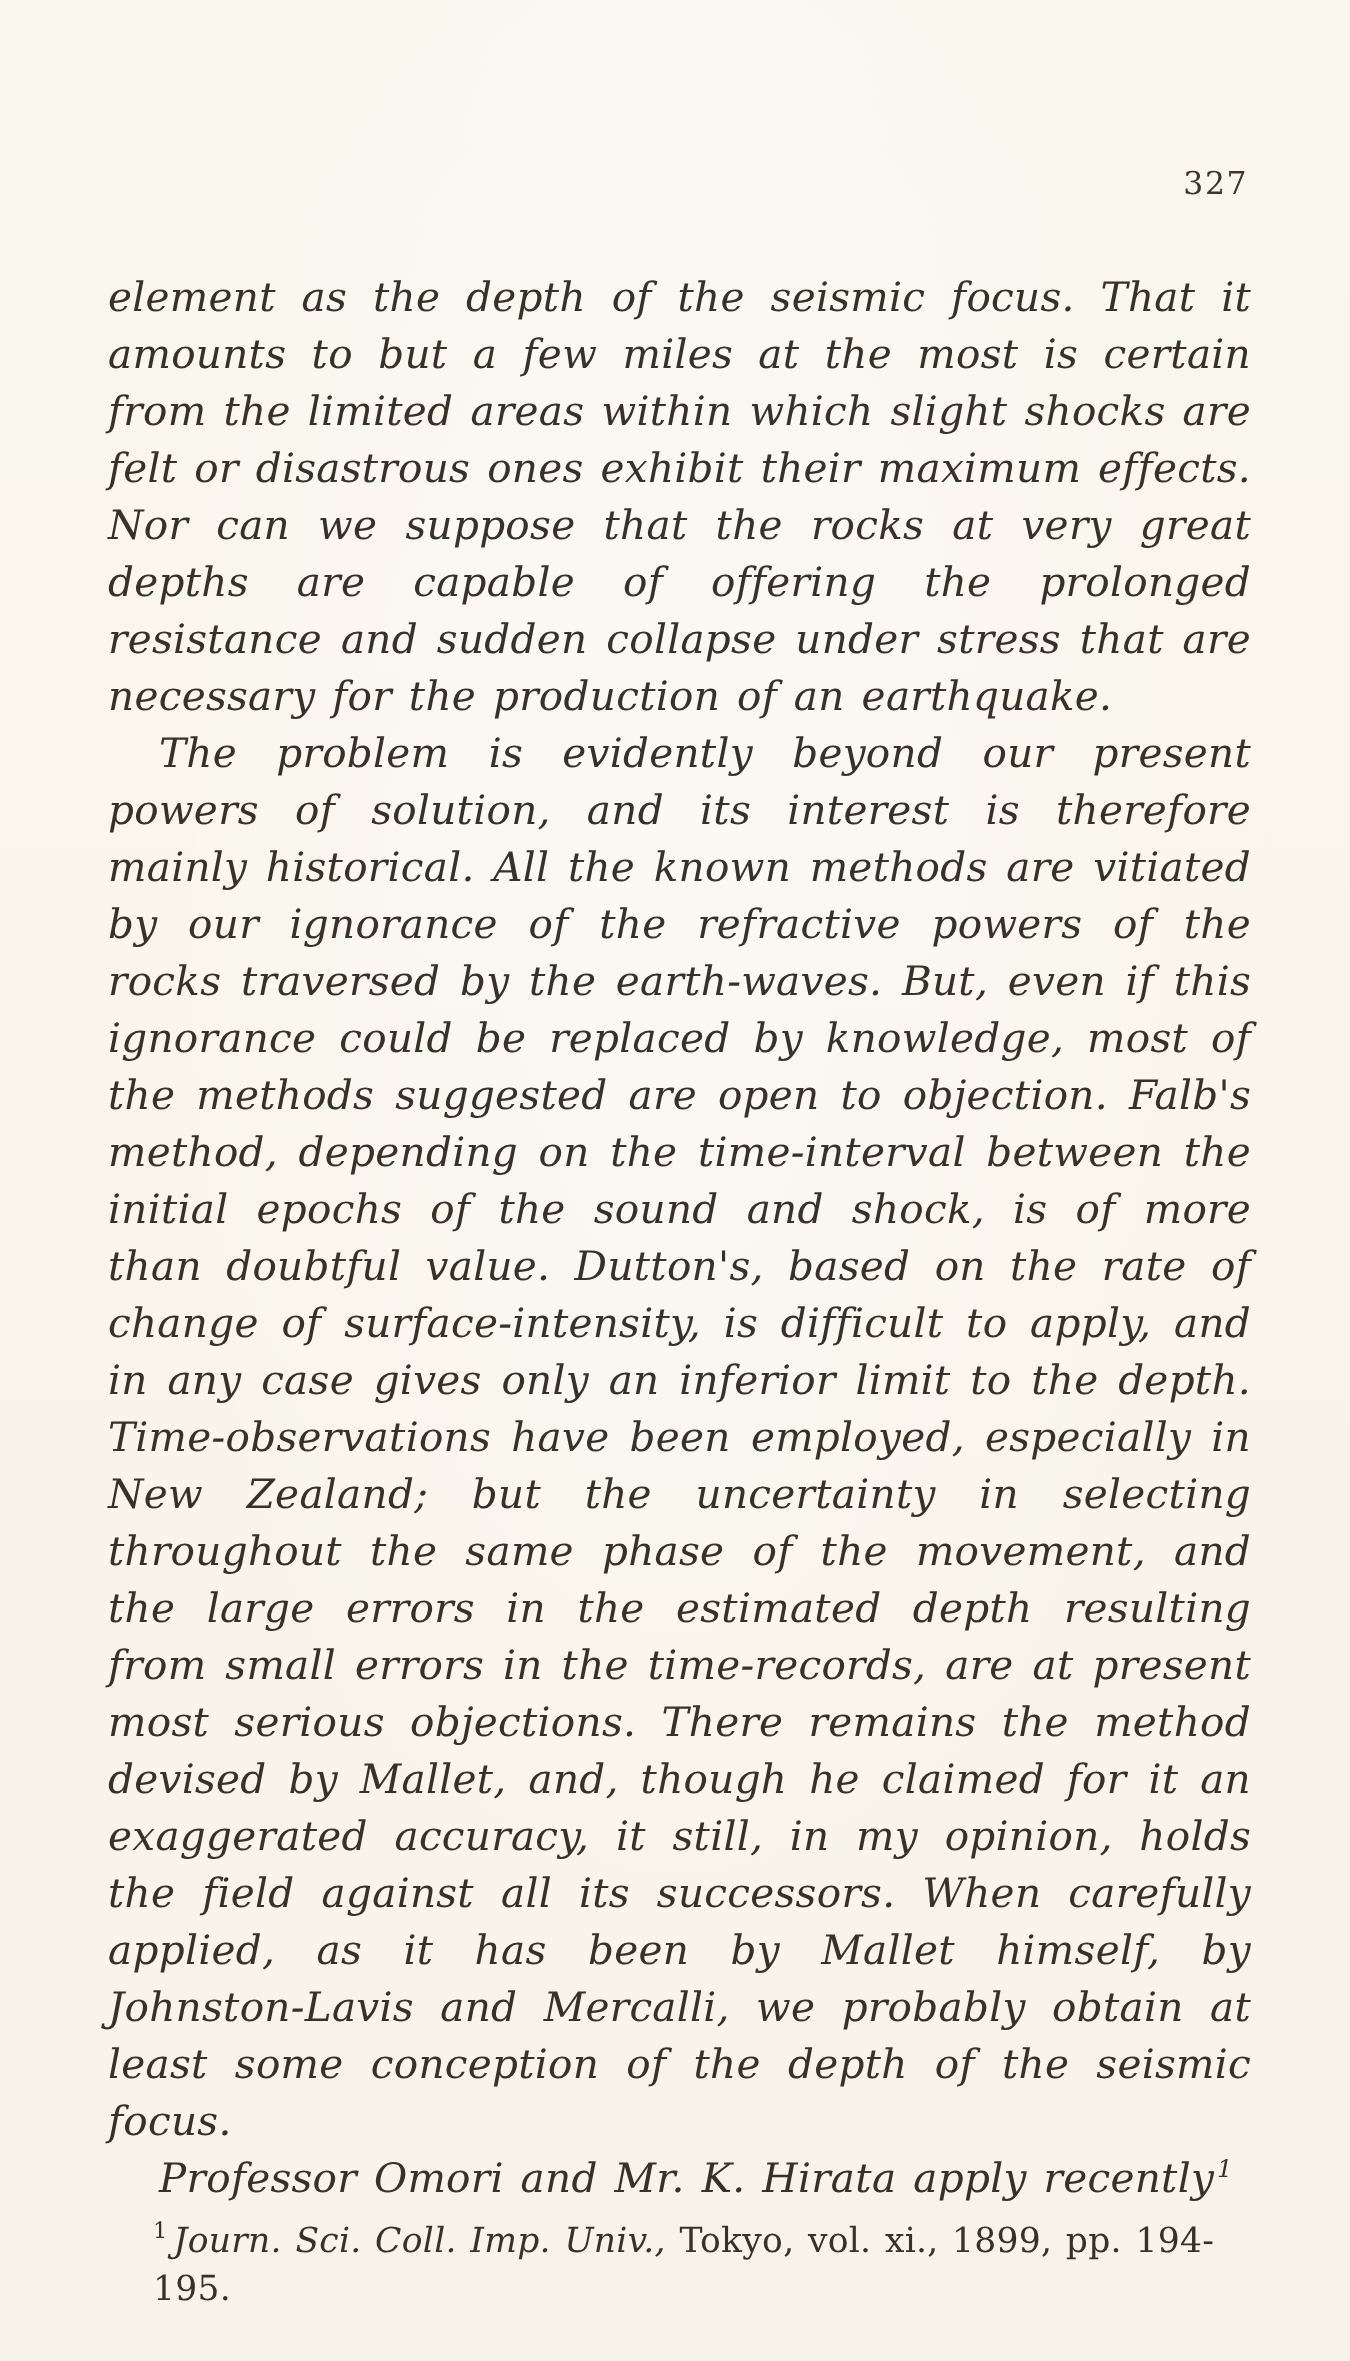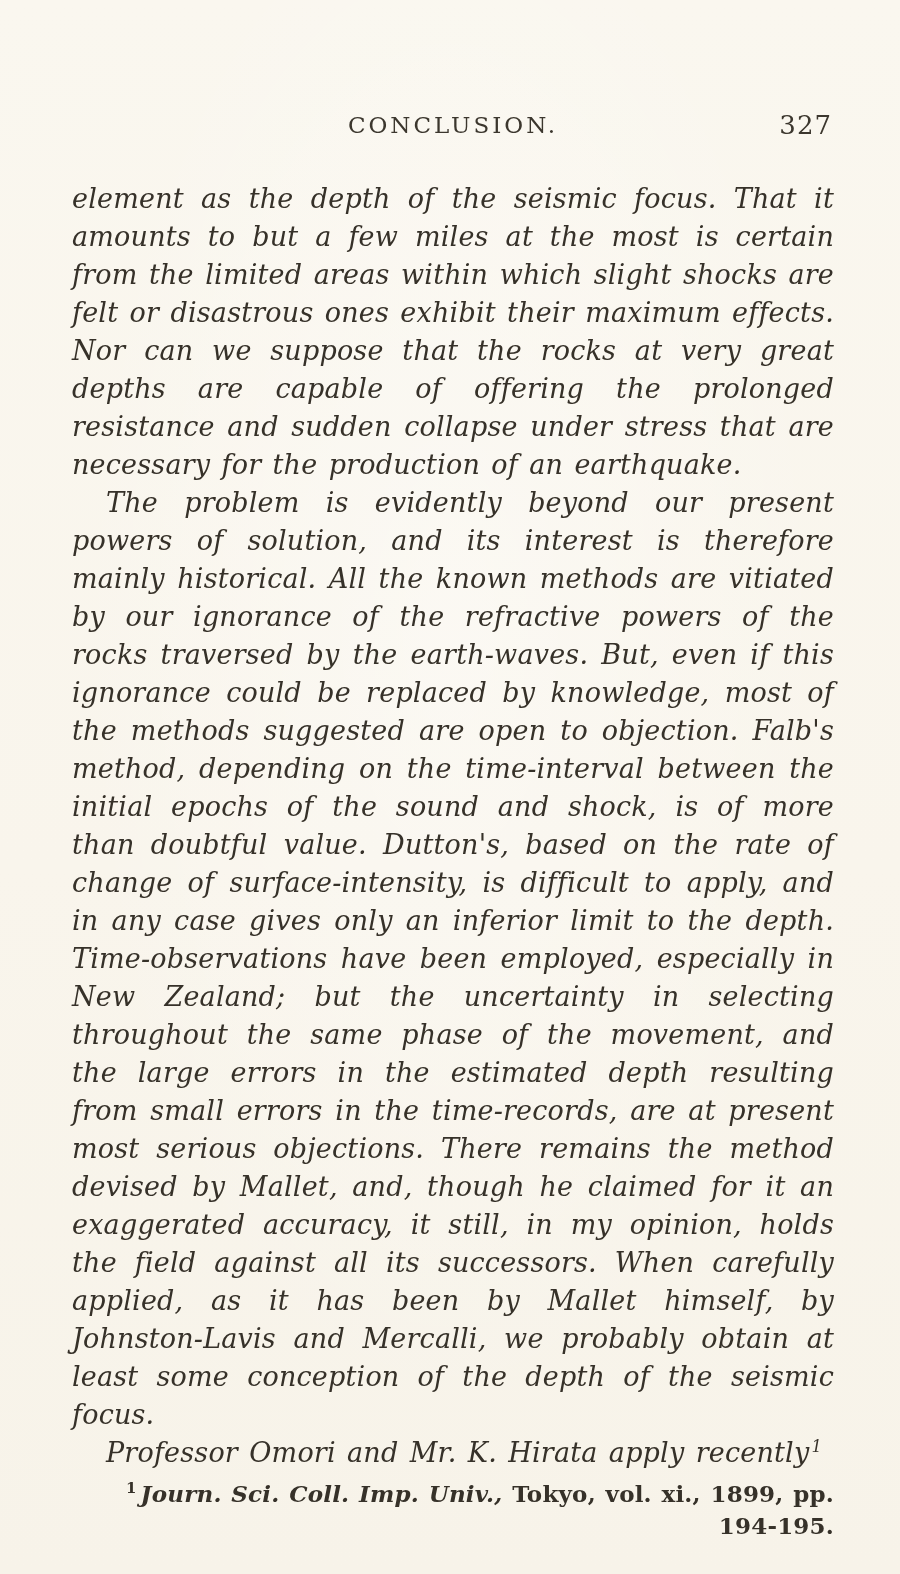--- a/index.html
+++ b/index.html
@@ -32,21 +32,21 @@
     right: 0;
     text-align: center;
     font-size: 23px;
     letter-spacing: 3px;
     color: #3c372e;
   }
   .page-number {
     position: absolute;
     right: 2px;
     top: -2px;
-    font-size: 26px;
+    font-size: 21px;
     letter-spacing: 1px;
     color: #3c372e;
   }
   .page-body {
     font-size: 27px;
     line-height: 38px;
     text-align: justify;
     word-spacing: 2.5px;
     letter-spacing: 0.2px;
   }
@@ -61,41 +61,39 @@
     font-size: 0.6em;
     line-height: 0;
     vertical-align: super;
     margin-left: 2px;
   }
   .footnote {
     margin-top: 6px;
     padding-left: 30px;
     font-size: 23px;
     line-height: 32px;
-    text-align: right;
+    text-align: left;
     word-spacing: 1.5px;
-    font-weight: bold;
   }
   .footnote .italic {
     font-style: italic;
   }
   .footnote sup {
     font-size: 0.65em;
     line-height: 0;
     vertical-align: super;
     margin-right: 4px;
   }
 </style>
 </head>
 <body>
 
 <div class="page">
 
   <header class="page-header">
-    <div class="running-title">CONCLUSION.</div>
     <div class="page-number">327</div>
   </header>
 
   <main class="page-body">
 
     <p class="para"><span>element as the depth of the seismic focus.  That it amounts to but a few miles at the most is certain from the limited areas within which slight shocks are felt or disastrous ones exhibit their maximum effects.  Nor can we suppose that the rocks at very great depths are capable of offering the prolonged resistance and sudden collapse under stress that are necessary for the production of an earthquake.</span></p>
 
     <p class="para indent"><span>The problem is evidently beyond our present powers of solution, and its interest is therefore mainly historical.  All the known methods are vitiated by our ignorance of the refractive powers of the rocks traversed by the earth-waves.  But, even if this ignorance could be replaced by knowledge, most of the methods suggested are open to objection.  Falb's method, depending on the time-interval between the initial epochs of the sound and shock, is of more than doubtful value.  Dutton's, based on the rate of change of surface-intensity, is difficult to apply, and in any case gives only an inferior limit to the depth.  Time-observations have been employed, especially in New Zealand; but the uncertainty in selecting throughout the same phase of the movement, and the large errors in the estimated depth resulting from small errors in the time-records, are at present most serious objections.  There remains the method devised by Mallet, and, though he claimed for it an exaggerated accuracy, it still, in my opinion, holds the field against all its successors.  When carefully applied, as it has been by Mallet himself, by Johnston-Lavis and Mercalli, we probably obtain at least some conception of the depth of the seismic focus.</span></p>
 
     <p class="para indent"><span>Professor Omori and Mr. K. Hirata apply recently</span><sup class="fnref">1</sup></p>

